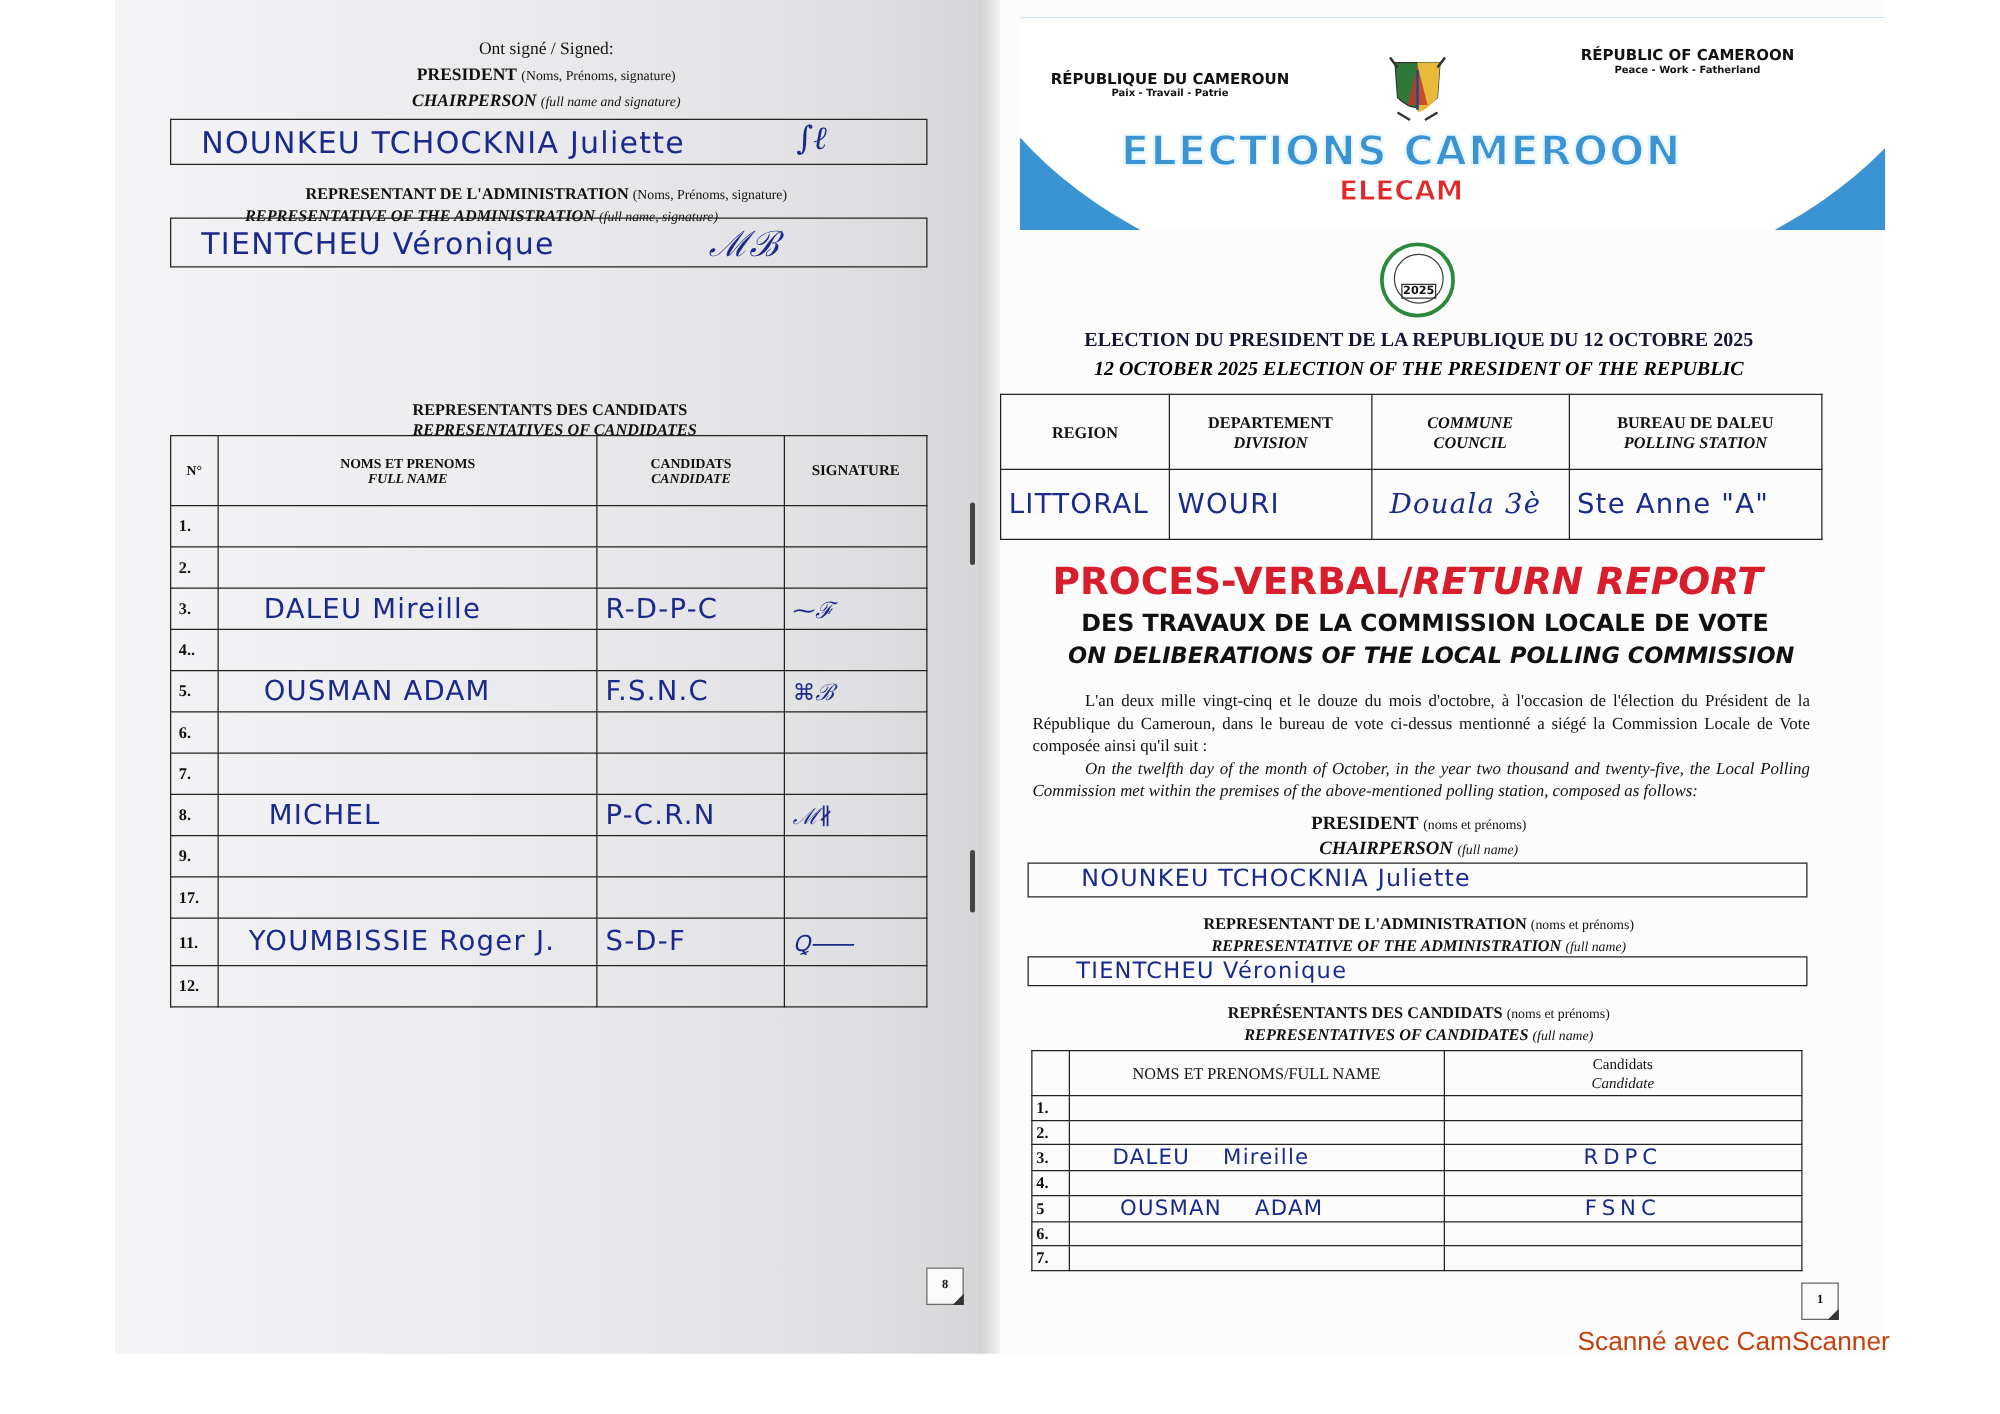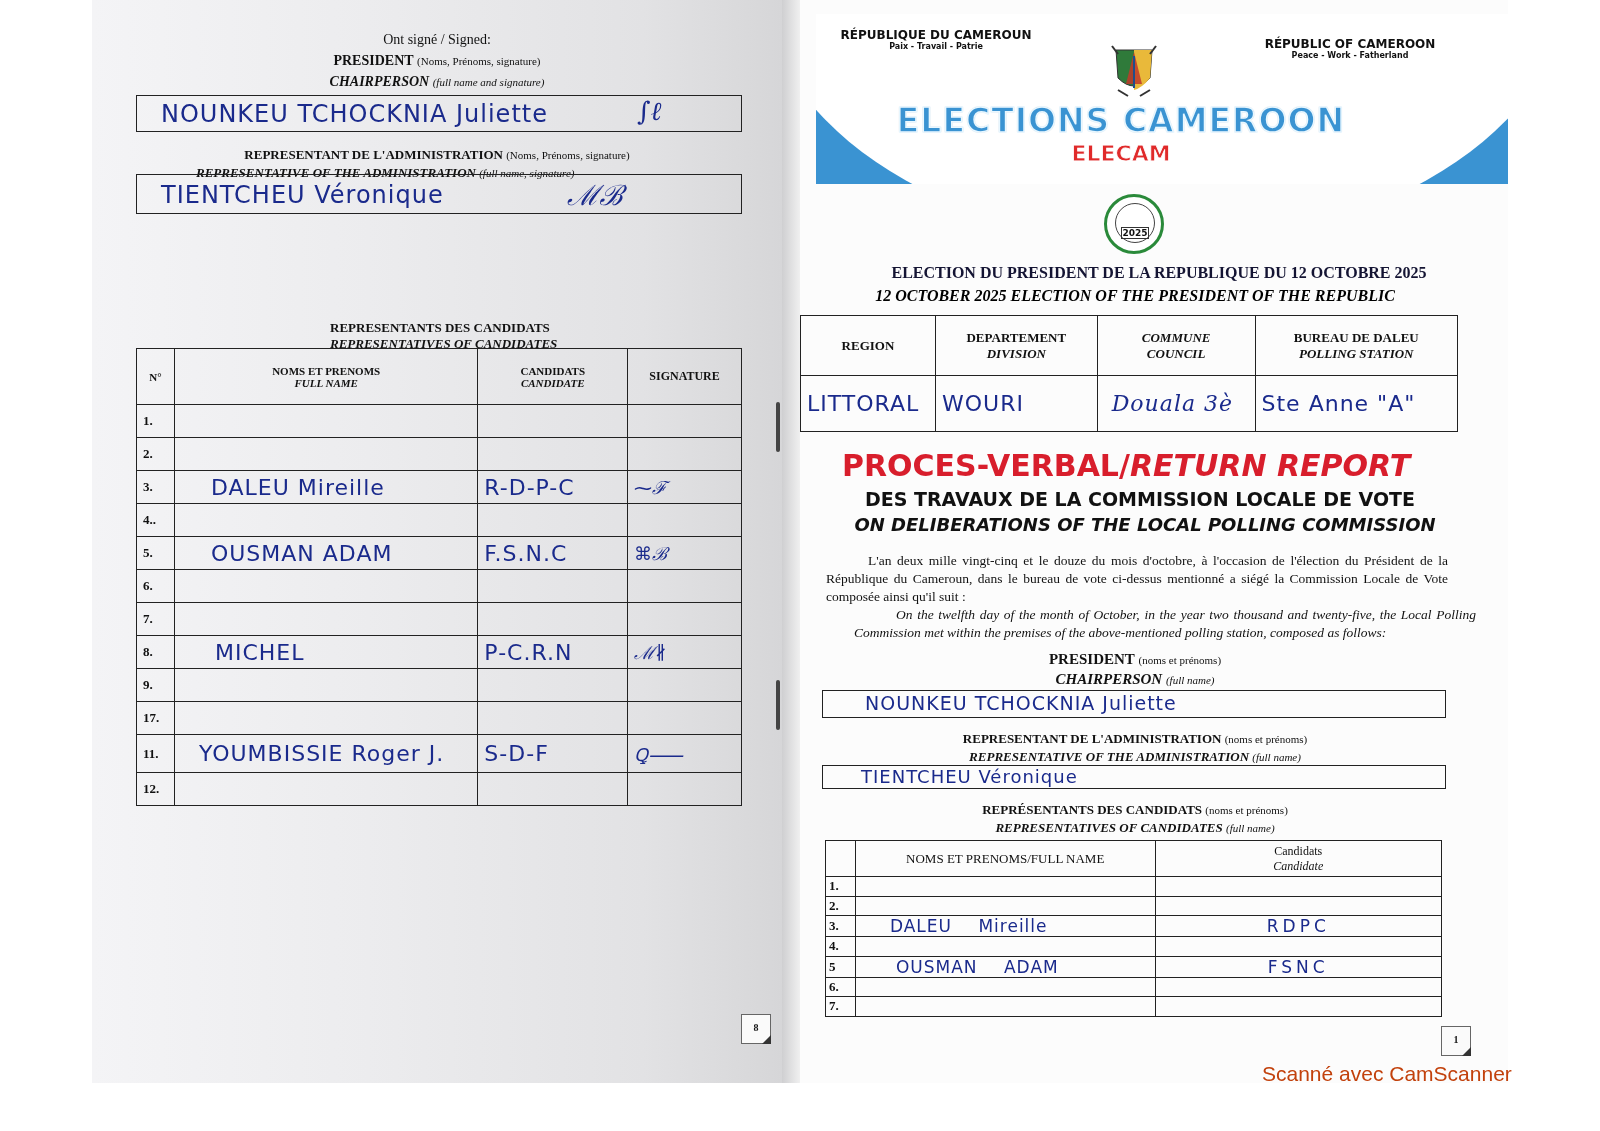--- a/index.html
+++ b/index.html
@@ -168,21 +168,21 @@
 </tbody>
   </table>
 
 <div class="abs pagenum" style="left:741px;top:1014px;">8</div>
 
 <div class="abs page-right"></div>
 
 <div class="abs banner">
   <div class="banner-white"></div>
 </div>
-<div class="abs c" style="left:836px;top:28px;width:200px;">
+<div class="abs c" style="left:836px;top:56px;width:200px;">
   <div class="sans-b" style="font-size:12px;">RÉPUBLIQUE DU CAMEROUN</div>
   <div class="sans-b" style="font-size:8px;">Paix - Travail - Patrie</div>
 </div>
 <div class="abs c" style="left:1250px;top:37px;width:200px;">
   <div class="sans-b" style="font-size:12px;">RÉPUBLIC OF CAMEROON</div>
   <div class="sans-b" style="font-size:8px;">Peace - Work - Fatherland</div>
 </div>
 <div class="abs" style="left:1110px;top:44px;width:48px;height:54px;">
   <svg width="48" height="54" viewBox="0 0 48 54">
     <path d="M6 6 L42 6 L40 34 Q24 50 8 34 Z" fill="#2f7a3a" stroke="#333" stroke-width="1"></path>
@@ -195,21 +195,21 @@
   </svg>
 </div>
 <div class="abs c outline-title" style="left:816px;top:101px;width:610px;">ELECTIONS CAMEROON</div>
 <div class="abs c elecam" style="left:816px;top:141px;width:610px;">ELECAM</div>
 
 <div class="abs" style="left:1104px;top:194px;width:60px;height:60px;border-radius:50%;border:3px solid #2a8a3a;box-sizing:border-box;background:#fff;">
   <div class="abs" style="left:8px;top:6px;width:38px;height:38px;border-radius:50%;border:1px solid #444;"></div>
   <div class="abs sans-b c" style="left:14px;top:30px;width:26px;font-size:9px;border:1px solid #333;">2025</div>
 </div>
 
-<div class="abs c b" style="left:800px;top:264px;width:670px;font-size:16px;color:#141433;margin-left:24px;">ELECTION DU PRESIDENT DE LA REPUBLIQUE DU 12 OCTOBRE 2025</div>
+<div class="abs c b" style="left:800px;top:264px;width:670px;font-size:16px;color:#141433;">ELECTION DU PRESIDENT DE LA REPUBLIQUE DU 12 OCTOBRE 2025</div>
 <div class="abs c b i" style="left:800px;top:287px;width:670px;font-size:16px;color:#000000;">12 OCTOBER 2025 ELECTION OF THE PRESIDENT OF THE REPUBLIC</div>
 
 <table class="grid" style="left:800px;top:315px;width:658px;">
   <colgroup>
       <col style="width:135px">
       <col style="width:162px">
       <col style="width:158px">
       <col style="width:203px">
     </colgroup>
   <tbody>
@@ -240,21 +240,21 @@
 </tbody>
   </table>
 
 <div class="abs" style="left:842px;top:448px;white-space:nowrap;">
   <span class="red-title">PROCES-VERBAL/</span><span class="red-title i">RETURN REPORT</span>
 </div>
 <div class="abs c sans-b" style="left:800px;top:488px;width:680px;font-size:19px;">DES TRAVAUX DE LA COMMISSION LOCALE DE VOTE</div>
 <div class="abs c sans-b i" style="left:800px;top:514px;width:690px;font-size:18px;">ON DELIBERATIONS OF THE LOCAL POLLING COMMISSION</div>
 
 <div class="abs" style="left:826px;top:552px;width:622px;font-size:13.5px;line-height:18px;text-indent:42px;text-align:justify;">L'an deux mille vingt-cinq et le douze du mois d'octobre, à l'occasion de l'élection du Président de la République du Cameroun, dans le bureau de vote ci-dessus mentionné a siégé la Commission Locale de Vote composée ainsi qu'il suit :</div>
-<div class="abs i" style="left:826px;top:606px;width:622px;font-size:13.5px;line-height:18px;text-indent:42px;text-align:justify;margin-left:28px;">On the twelfth day of the month of October, in the year two thousand and twenty-five, the Local Polling Commission met within the premises of the above-mentioned polling station, composed as follows:</div>
+<div class="abs i" style="left:826px;top:606px;width:622px;font-size:13.5px;line-height:18px;text-indent:42px;text-align:justify;">On the twelfth day of the month of October, in the year two thousand and twenty-five, the Local Polling Commission met within the premises of the above-mentioned polling station, composed as follows:</div>
 
 <div class="abs c" style="left:800px;top:651px;width:670px;font-size:15px;">
   <span class="b">PRESIDENT</span>
   <span class="small">(noms et prénoms)</span>
 </div>
 <div class="abs c i" style="left:800px;top:671px;width:670px;font-size:15px;">
   <span class="b">CHAIRPERSON</span>
   <span class="small">(full name)</span>
 </div>
 <div class="abs box" style="left:822px;top:690px;width:624px;height:28px;">

